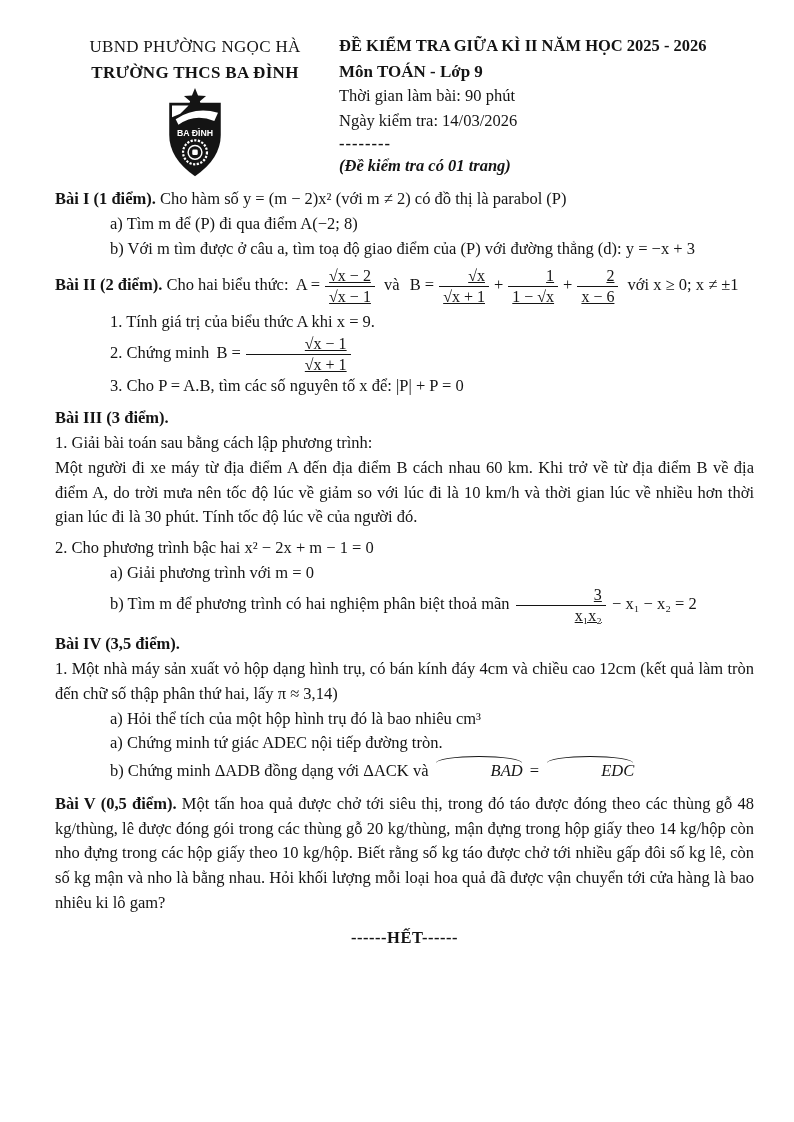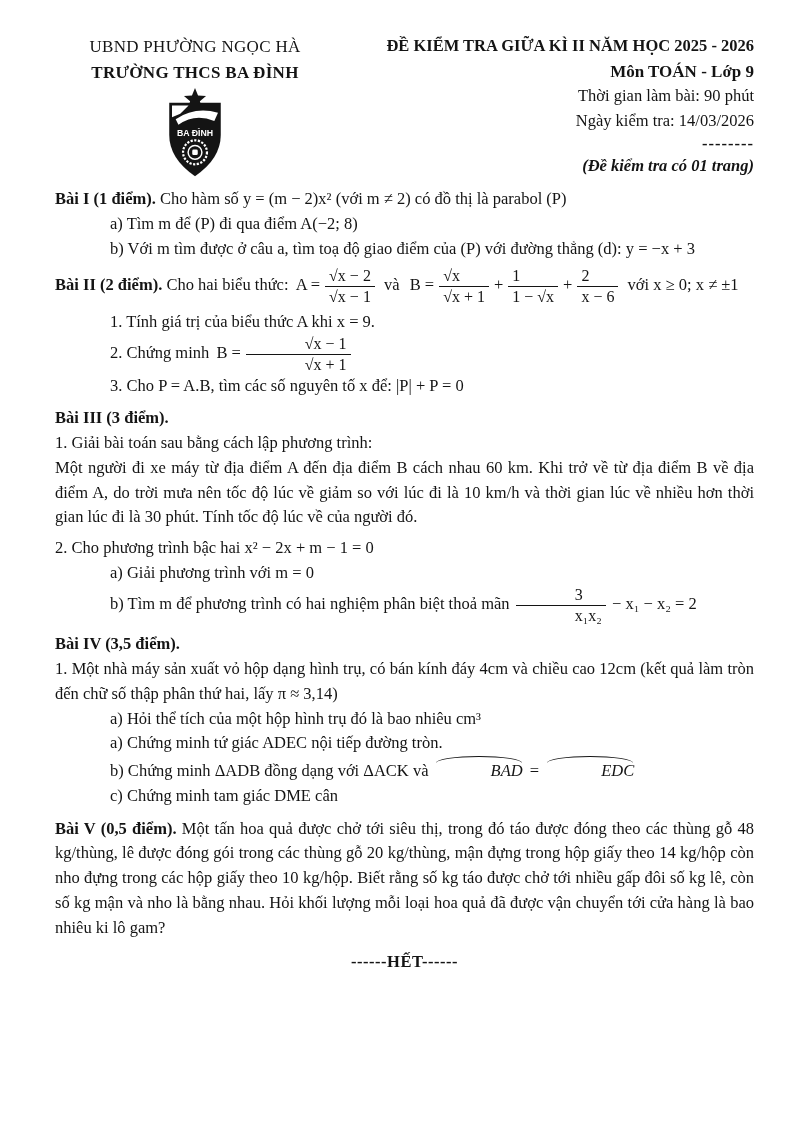--- a/index.html
+++ b/index.html
@@ -10,21 +10,21 @@
     font-family:"Liberation Serif","DejaVu Serif",serif;
     font-size:16.5px; line-height:1.5;
   }
   .page { padding:34px 40px 0 55px; }
   p { margin:0; }
   b { font-weight:bold; }
 
   
   .header { display:flex; margin-bottom:8px; }
   .h-left { width:280px; text-align:center; flex:none; }
-  .h-right { flex:1; text-align:right; padding-left:4px; }
+  .h-right { flex:1; text-align:left; padding-left:4px; }
   .org1 { font-size:17px; letter-spacing:0.3px; }
   .org2 { font-size:17px; font-weight:bold; letter-spacing:0.3px; }
   .logo-wrap { margin:2px auto 0; width:80px; height:92px; }
   .official-box {
     display:inline-block; border:2px solid #141414;
     font-weight:bold; font-size:17px; letter-spacing:1px;
     padding:3px 24px; margin-top:4px;
   }
   .exam-title { font-weight:bold; font-size:16.5px; }
   .subject { font-weight:bold; font-size:17px; }
@@ -32,22 +32,22 @@
   .sep-dashes { font-weight:bold; letter-spacing:1px; line-height:1.2; }
   .page-note { font-weight:bold; font-style:italic; }
 
   
   .indent { text-indent:55px; }
   .justify { text-align:justify; }
   .mt4 { margin-top:4px; } .mt6 { margin-top:6px; } .mt8 { margin-top:8px; }
 
   
   .frac {
-    display:inline-block; vertical-align:middle; text-align:left;
-    line-height:1.12; padding:0 2px; font-size:16px;
+    display:inline-block; vertical-align:middle; text-align:right;
+    line-height:1.12; padding:0 2px; font-size:16px;text-decoration:underline;
   }
   .frac .num { display:block; border-bottom:1.3px solid #141414; padding:0 4px 1px; }
   .frac .den { display:block; padding:1px 4px 0; }
 
   
   .widehat { position:relative; font-style:italic; display:inline-block; padding:3px 3px 0; }
   .widehat::before {
     content:""; position:absolute; top:0; left:4%; right:4%; height:6px;
     border-top:1.7px solid #141414;
     border-radius:50% 50% 0 0 / 100% 100% 0 0;
@@ -116,21 +116,20 @@
     <p class="indent">a) Giải phương trình với m = 0</p>
     <p class="indent"><span>b) Tìm m để phương trình có hai nghiệm phân biệt thoả mãn</span> <span class="frac"><span class="num">3</span><span class="den">x₁x₂</span></span> <span>− x₁ − x₂ = 2</span></p>
   </section>
 
   <section>
     <p class="mt8"><b>Bài IV (3,5 điểm).</b></p>
     <p class="justify">1. Một nhà máy sản xuất vỏ hộp dạng hình trụ, có bán kính đáy 4cm và chiều cao 12cm (kết quả làm tròn đến chữ số thập phân thứ hai, lấy π ≈ 3,14)</p>
     <p class="indent">a) Hỏi thể tích của một hộp hình trụ đó là bao nhiêu cm³</p>
     <p class="indent">a) Chứng minh tứ giác ADEC nội tiếp đường tròn.</p>
     <p class="indent"><span>b) Chứng minh ΔADB đồng dạng với ΔACK và</span> <span class="widehat">BAD</span> <span>=</span> <span class="widehat">EDC</span></p>
-    <p class="indent">c) Chứng minh tam giác DME cân</p>
   </section>
 
   <section>
     <p class="justify mt8"><b>Bài V (0,5 điểm).</b> <span>Một tấn hoa quả được chở tới siêu thị, trong đó táo được đóng theo các thùng gỗ 48 kg/thùng, lê được đóng gói trong các thùng gỗ 20 kg/thùng, mận đựng trong hộp giấy theo 14 kg/hộp còn nho đựng trong các hộp giấy theo 10 kg/hộp. Biết rằng số kg táo được chở tới nhiều gấp đôi số kg lê, còn số kg mận và nho là bằng nhau. Hỏi khối lượng mỗi loại hoa quả đã được vận chuyển tới cửa hàng là bao nhiêu ki lô gam?</span></p>
   </section>
 
   <p class="footer-end">------HẾT------</p>
 
 </div>
 

